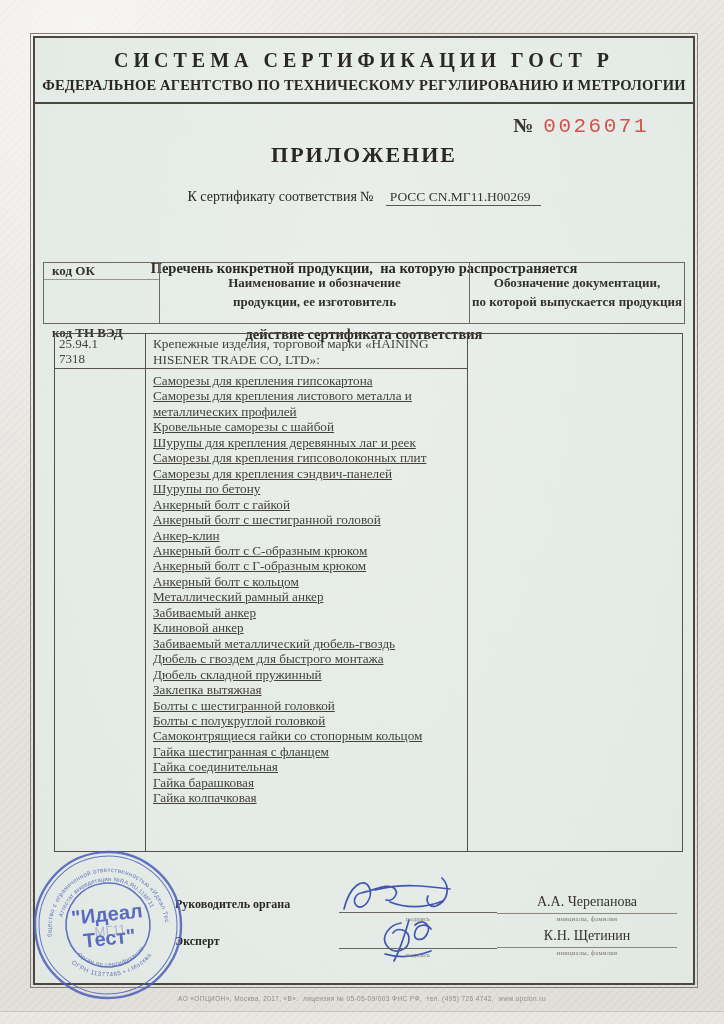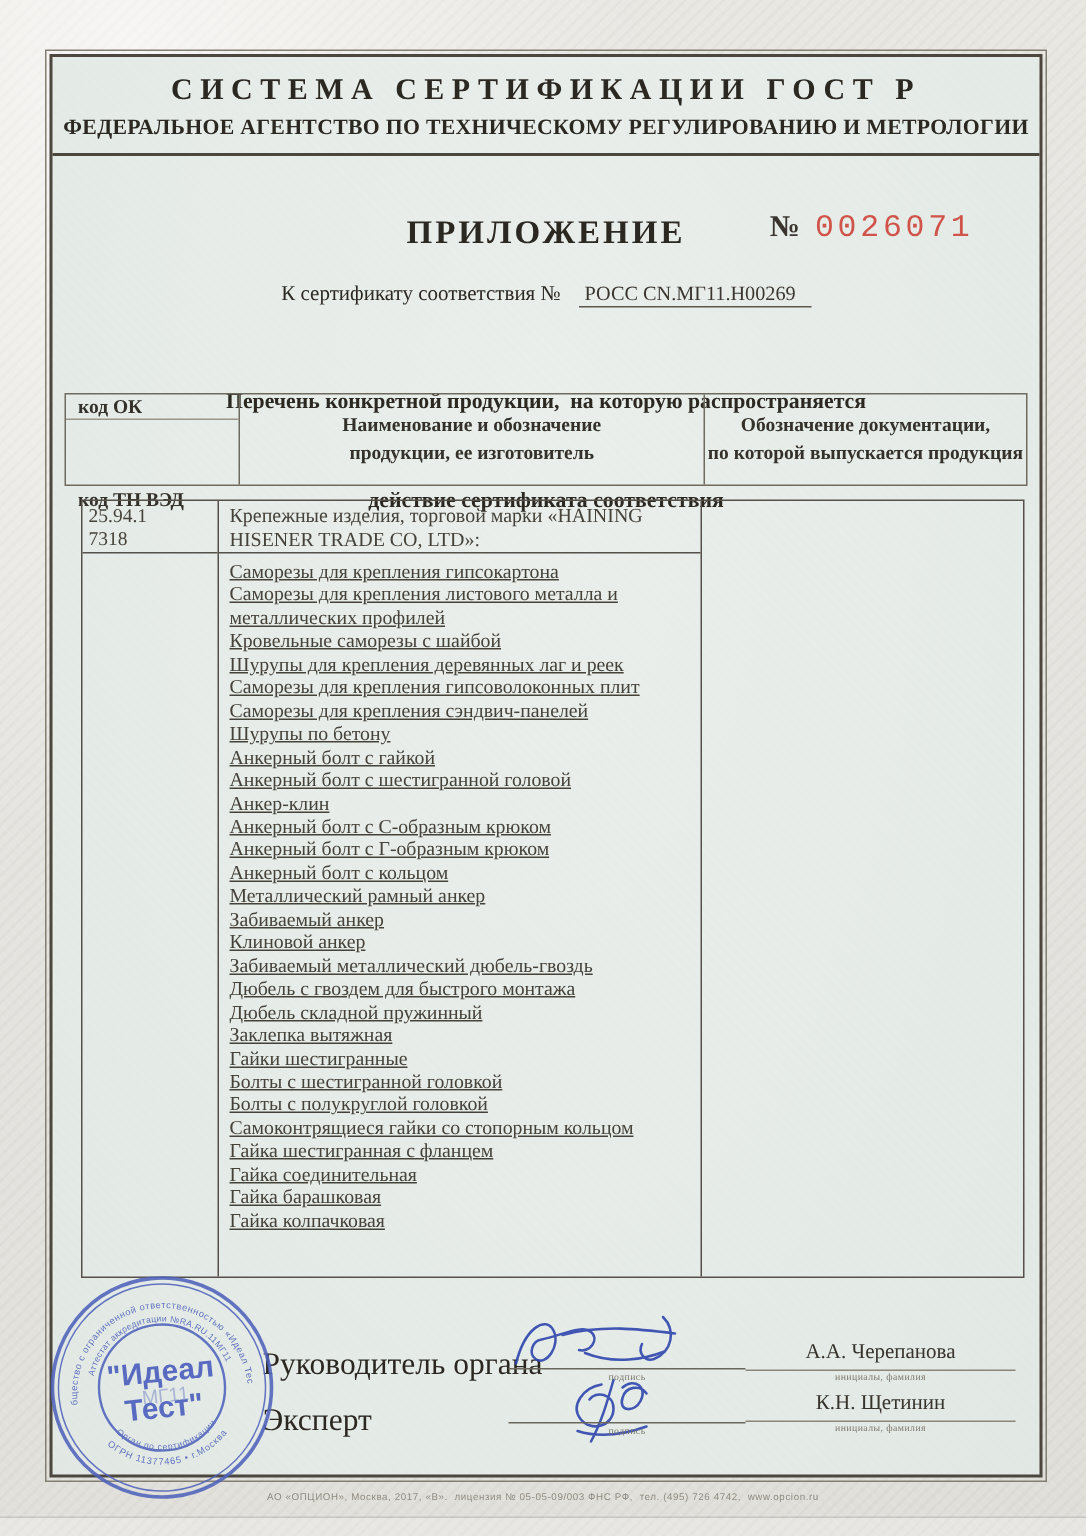--- a/index.html
+++ b/index.html
@@ -32,21 +32,21 @@
       radial-gradient(ellipse at 50% 30%, #e9eeea 0%, #e4eae6 70%, #e1e7e3 100%);
   }
 
   .header-box {
     position:absolute; left:0; right:0; top:0; height:66px;
     border-bottom:2px solid #4b473f; text-align:center; padding-top:11px;
   }
   .sys-title { font-size:20px; font-weight:bold; letter-spacing:5px; color:#2b2822; }
   .agency-title { font-size:14.5px; font-weight:bold; letter-spacing:0.2px; margin-top:5px; color:#2b2822; }
 
-  .doc-number { position:absolute; top:76px; right:44px; white-space:nowrap;margin-top:26px; }
+  .doc-number { position:absolute; top:76px; right:44px; white-space:nowrap; }
   .doc-number .nsign { font-size:20px; font-weight:bold; color:#3a362f; margin-right:10px; }
   .doc-number .digits {
     font-family:"Liberation Mono", monospace; font-size:21px; letter-spacing:2.5px;
     color:#d0544a;
   }
 
   .appendix-title { position:absolute; top:104px; left:0; right:0; text-align:center;
     font-size:22px; font-weight:bold; letter-spacing:2px; color:#2b2822; }
 
   .cert-line { position:absolute; top:149px; left:0; right:0; text-align:center; }
@@ -76,21 +76,21 @@
   .dt-col1 { width:91px; border-right:1px solid #55514a; }
   .dt-col2 { width:322px; border-right:1px solid #55514a; }
   .dt-col3 { flex:1; }
   .codes-cell { height:35px; border-bottom:1.5px solid #55514a; padding:2px 3px 0 4px;
     font-size:13px; line-height:15px; }
   .title-cell { height:35px; border-bottom:1.5px solid #55514a; padding:2px 38px 0 7px;
     font-size:13.3px; line-height:15.5px; }
   .product-list { padding:4px 4px 0 7px; font-size:13.2px; line-height:15.45px;text-decoration:underline; }
 
   .footer-area { position:absolute; left:0; right:0; top:853px; height:92px; }
-  .role-label { position:absolute; font-size:21px; font-weight:normal; color:#2b2822; }
+  .role-label { position:absolute; font-size:12px; font-weight:bold; color:#2b2822; }
   .role-1 { left:140px; top:6px; }
   .role-2 { left:140px; top:43px; }
   .sig-line { position:absolute; border-bottom:1px solid #6a665c; text-align:center; }
   .sig-line-1 { left:304px; top:0px; width:158px; height:22px; }
   .sig-line-2 { left:304px; top:36px; width:158px; height:22px; }
   .tiny-caption { font-size:6.5px; color:#7b776c; letter-spacing:.3px; display:block; margin-top:1px; }
   .sig-caption { position:absolute; text-align:center; }
   .cap-1 { left:304px; top:23px; width:158px; }
   .cap-2 { left:304px; top:59px; width:158px; }
   .name-col { position:absolute; width:180px; text-align:center; font-size:14px; color:#36332c; }
@@ -199,21 +199,20 @@
               <div class="product-item">Клиновой анкер</div>
 
               <div class="product-item">Забиваемый металлический дюбель-гвоздь</div>
 
               <div class="product-item">Дюбель с гвоздем для быстрого монтажа</div>
 
               <div class="product-item">Дюбель складной пружинный</div>
 
               <div class="product-item">Заклепка вытяжная</div>
 
-              <div class="product-item">Гайки шестигранные</div>
 
               <div class="product-item">Болты с шестигранной головкой</div>
 
               <div class="product-item">Болты с полукруглой головкой</div>
 
               <div class="product-item">Самоконтрящиеся гайки со стопорным кольцом</div>
 
               <div class="product-item">Гайка шестигранная с фланцем</div>
 
               <div class="product-item">Гайка соединительная</div>

